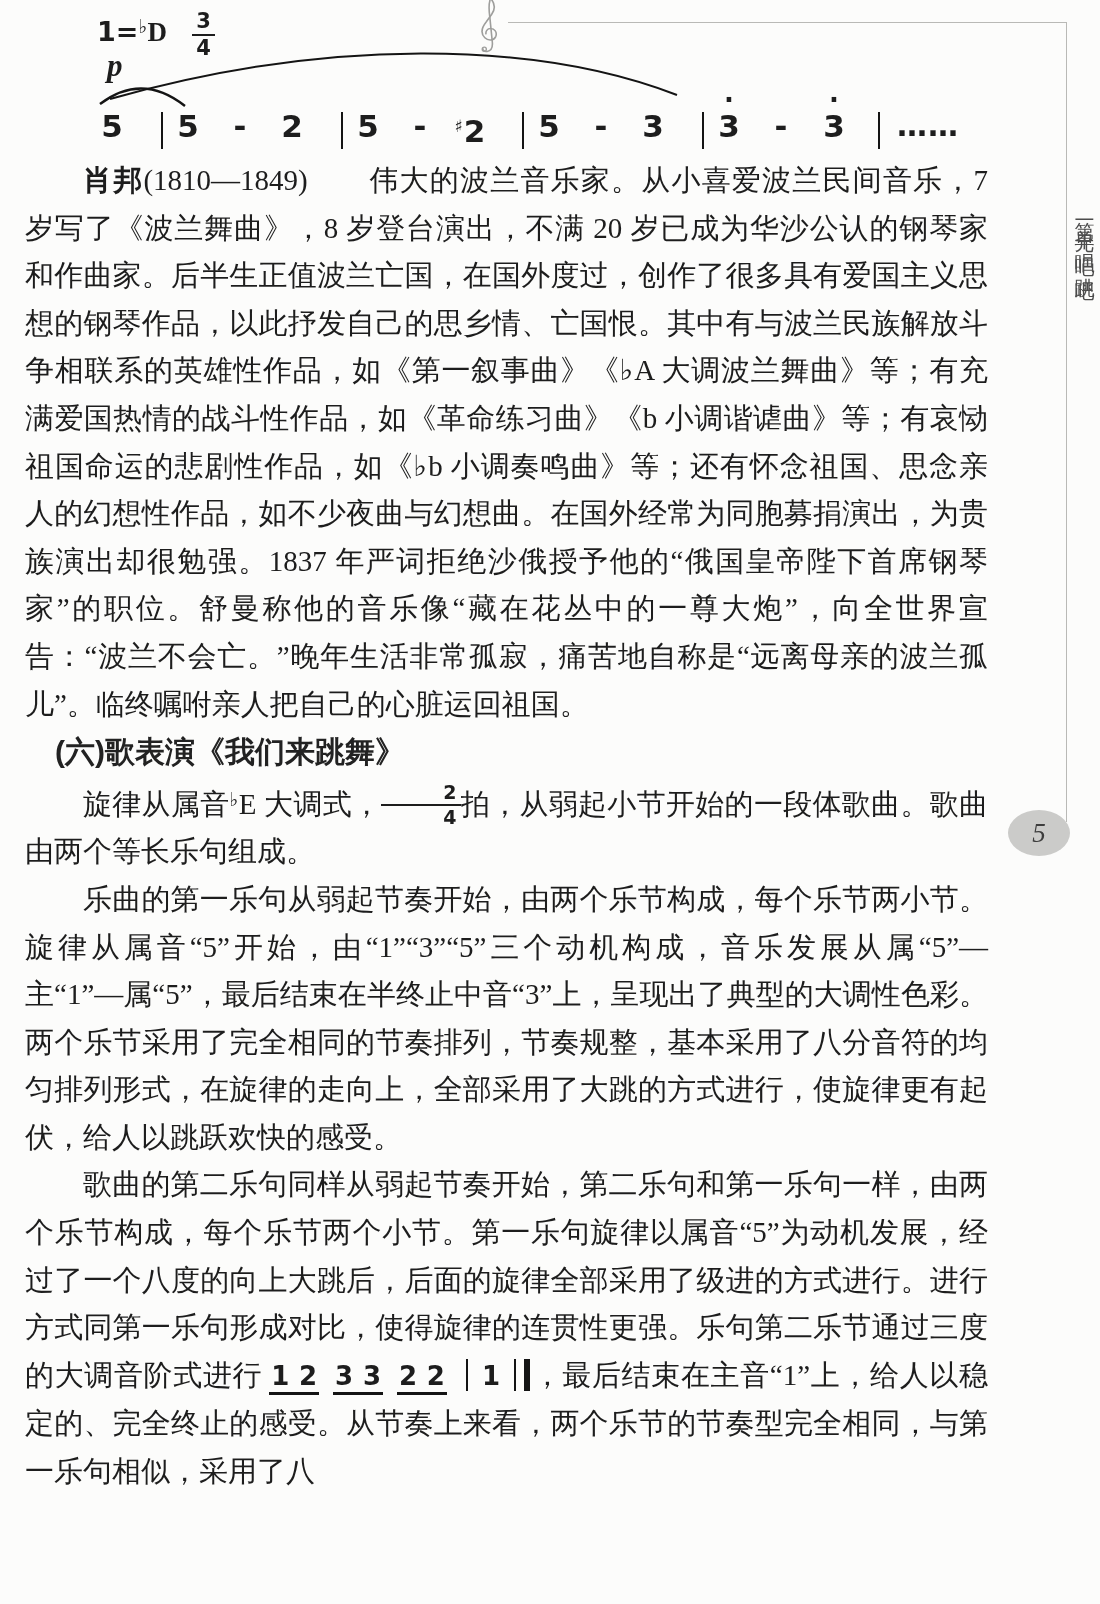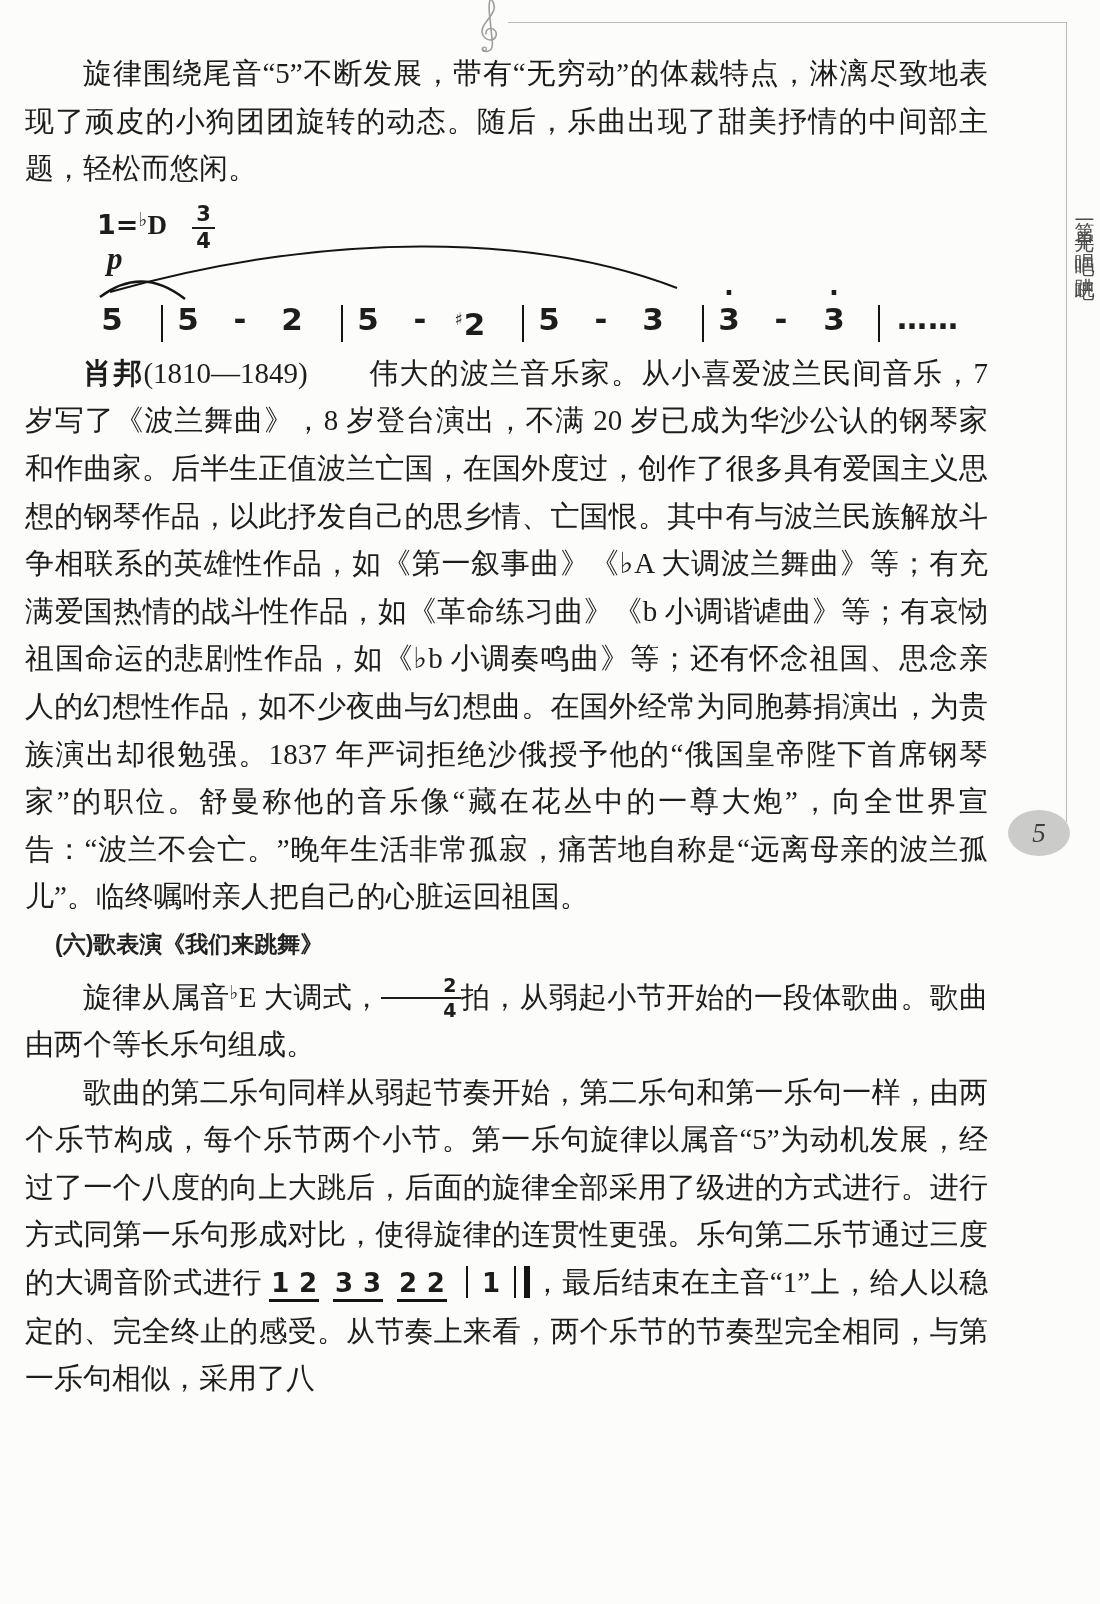--- a/index.html
+++ b/index.html
@@ -23,21 +23,21 @@
   }
   .page-oval span{font-style:italic;font-size:27px;color:#3d3d3d;font-family:"Liberation Serif",serif;}
   
   .content{position:absolute;left:25px;top:0;width:963px;}
   p.body{
     font-size:29px;line-height:47.6px;text-align:justify;text-indent:2em;margin:0;
   }
   p.first{margin-top:50px;}
   .bold-name{font-weight:bold;font-family:"Liberation Sans","DejaVu Sans",sans-serif;}
   h3.sec{
-    margin:0;font-weight:600;font-size:23px;line-height:47.6px;padding-left:30px;
+    margin:0;font-weight:600;font-size:30px;line-height:47.6px;padding-left:30px;
     font-family:"Liberation Sans","DejaVu Sans",sans-serif;color:#222;
   }
   sup.flat{font-size:19px;vertical-align:8px;}
   
   .frac{display:inline-block;text-align:center;vertical-align:-10px;
         font-family:"DejaVu Sans",sans-serif;font-weight:bold;line-height:1;}
   .frac .fn{display:block;border-bottom:2px solid #1d1d1d;padding:1px 4px 2px;}
   .frac .fd{display:block;padding-top:2px;}
   .frac.small{font-size:19px;}
   
@@ -82,21 +82,20 @@
   <span class="w">唱吧</span>
   <span class="w">跳吧</span>
 </div>
 
 <div class="page-oval">
   <span>5</span>
 </div>
 
 <div class="content">
 
-  <p class="body first">旋律围绕尾音“5”不断发展，带有“无穷动”的体裁特点，淋漓尽致地表现了顽皮的小狗团团旋转的动态。随后，乐曲出现了甜美抒情的中间部主题，轻松而悠闲。</p>
 
   <div class="notation">
     <div class="keysig">
       <span>1=</span><sup class="flat">♭</sup><span class="tonic">D</span>
       <span class="frac">
         <span class="fn">3</span>
         <span class="fd">4</span>
       </span>
     </div>
     <div class="dyn">p</div>
@@ -127,16 +126,17 @@
     <span class="nell">……</span>
   </div>
 
 
   <p class="body"><span class="bold-name">肖邦</span><span>(1810—1849)</span><span>　　</span><span>伟大的波兰音乐家。从小喜爱波兰民间音乐，7 岁写了《波兰舞曲》，8 岁登台演出，不满 20 岁已成为华沙公认的钢琴家和作曲家。后半生正值波兰亡国，在国外度过，创作了很多具有爱国主义思想的钢琴作品，以此抒发自己的思乡情、亡国恨。其中有与波兰民族解放斗争相联系的英雄性作品，如《第一叙事曲》《♭A 大调波兰舞曲》等；有充满爱国热情的战斗性作品，如《革命练习曲》《b 小调谐谑曲》等；有哀恸祖国命运的悲剧性作品，如《♭b 小调奏鸣曲》等；还有怀念祖国、思念亲人的幻想性作品，如不少夜曲与幻想曲。在国外经常为同胞募捐演出，为贵族演出却很勉强。1837 年严词拒绝沙俄授予他的“俄国皇帝陛下首席钢琴家”的职位。舒曼称他的音乐像“藏在花丛中的一尊大炮”，向全世界宣告：“波兰不会亡。”晚年生活非常孤寂，痛苦地自称是“远离母亲的波兰孤儿”。临终嘱咐亲人把自己的心脏运回祖国。</span></p>
 
   <h3 class="sec">(六)歌表演《我们来跳舞》</h3>
 
   <p class="body"><span>旋律从属音</span><sup class="flat">♭</sup><span>E 大调式，</span><span class="frac small"><span class="fn">2</span><span class="fd">4</span></span><span>拍，从弱起小节开始的一段体歌曲。歌曲由两个等长乐句组成。</span></p>
 
+  <p class="body">乐曲的第一乐句从弱起节奏开始，由两个乐节构成，每个乐节两小节。旋律从属音“5”开始，由“1”“3”“5”三个动机构成，音乐发展从属“5”—主“1”—属“5”，最后结束在半终止中音“3”上，呈现出了典型的大调性色彩。两个乐节采用了完全相同的节奏排列，节奏规整，基本采用了八分音符的均匀排列形式，在旋律的走向上，全部采用了大跳的方式进行，使旋律更有起伏，给人以跳跃欢快的感受。</p>
 
   <p class="body"><span>歌曲的第二乐句同样从弱起节奏开始，第二乐句和第一乐句一样，由两个乐节构成，每个乐节两个小节。第一乐句旋律以属音“5”为动机发展，经过了一个八度的向上大跳后，后面的旋律全部采用了级进的方式进行。进行方式同第一乐句形成对比，使得旋律的连贯性更强。乐句第二乐节通过三度的大调音阶式进行</span><span class="ig">1 2</span><span class="ig">3 3</span><span class="ig">2 2</span><span class="ibar"></span><span class="inote">1</span><span class="fbar"></span><span>，最后结束在主音“1”上，给人以稳定的、完全终止的感受。从节奏上来看，两个乐节的节奏型完全相同，与第一乐句相似，采用了八</span></p>
 
 </div>
 
 </body></html>

